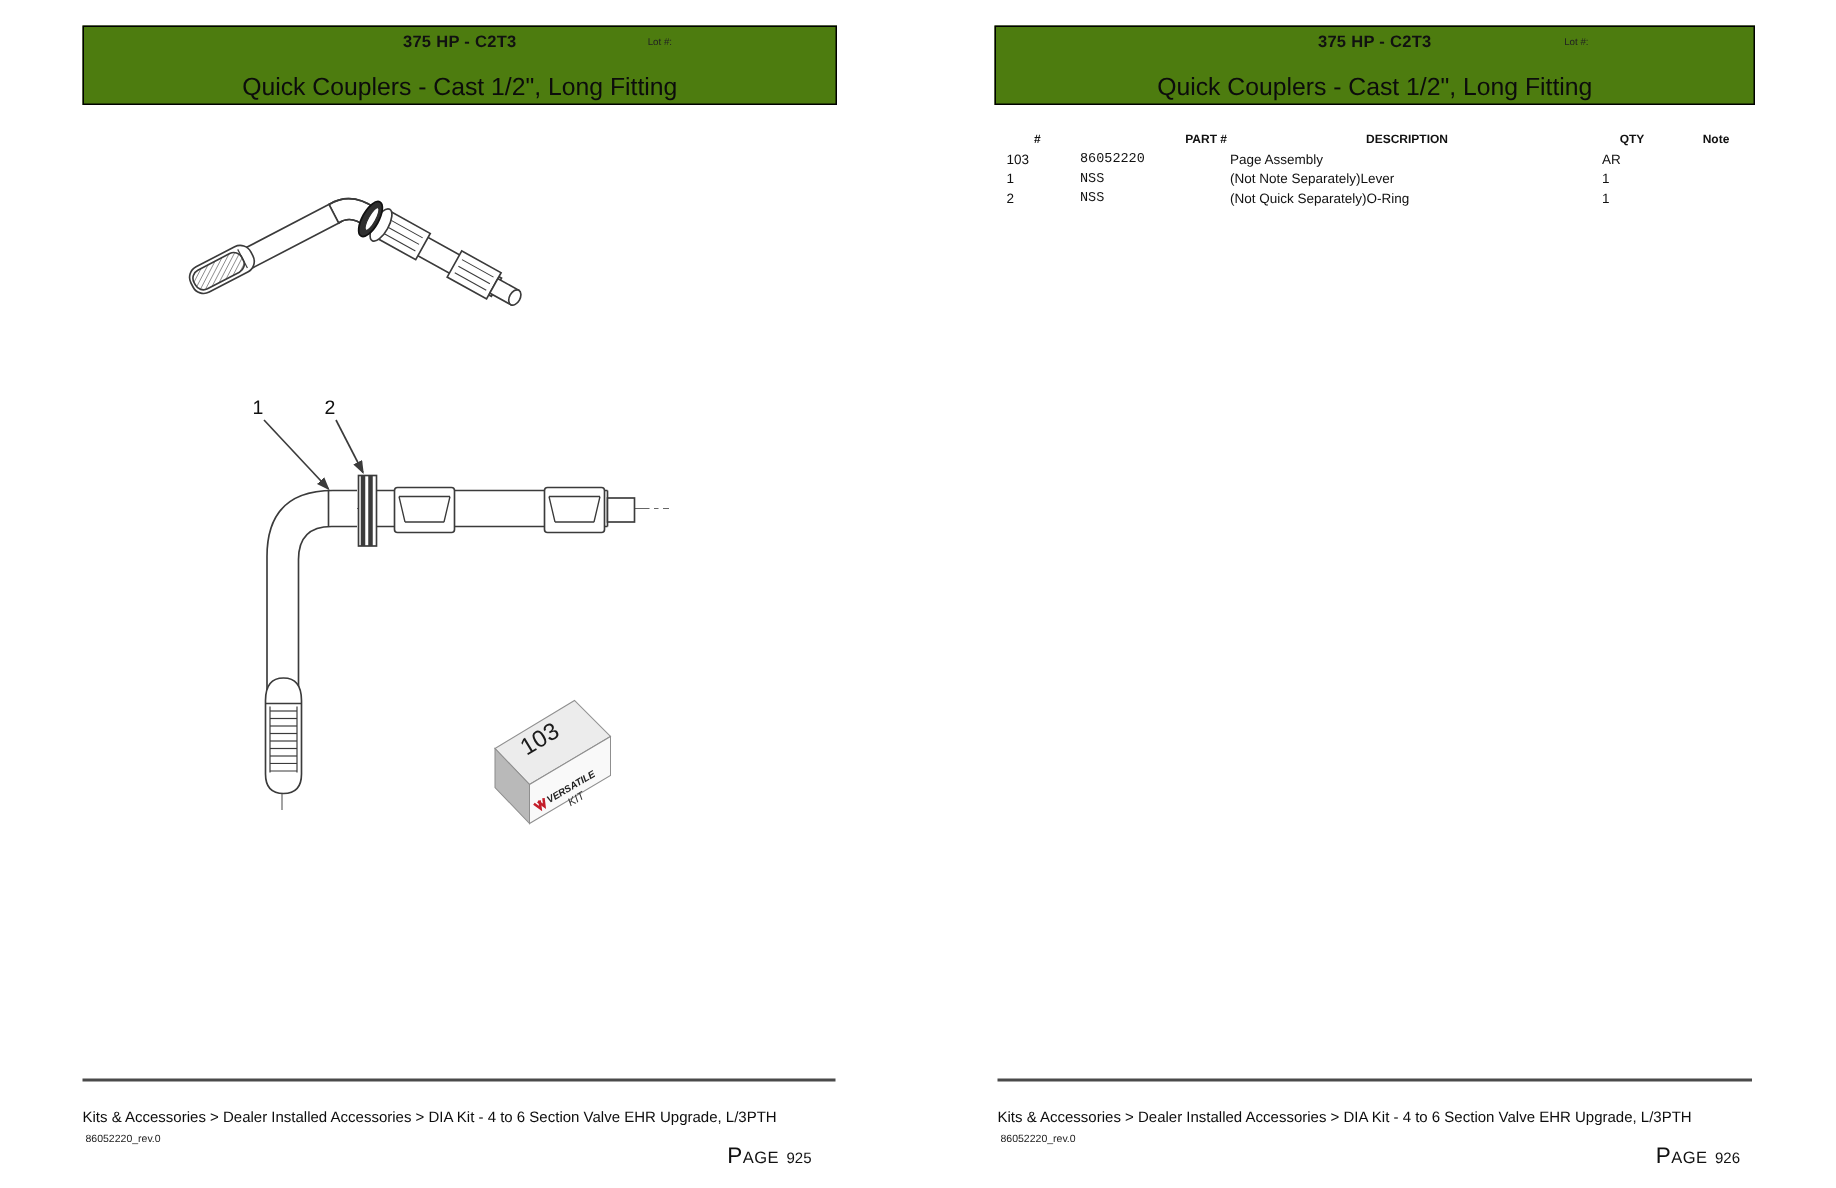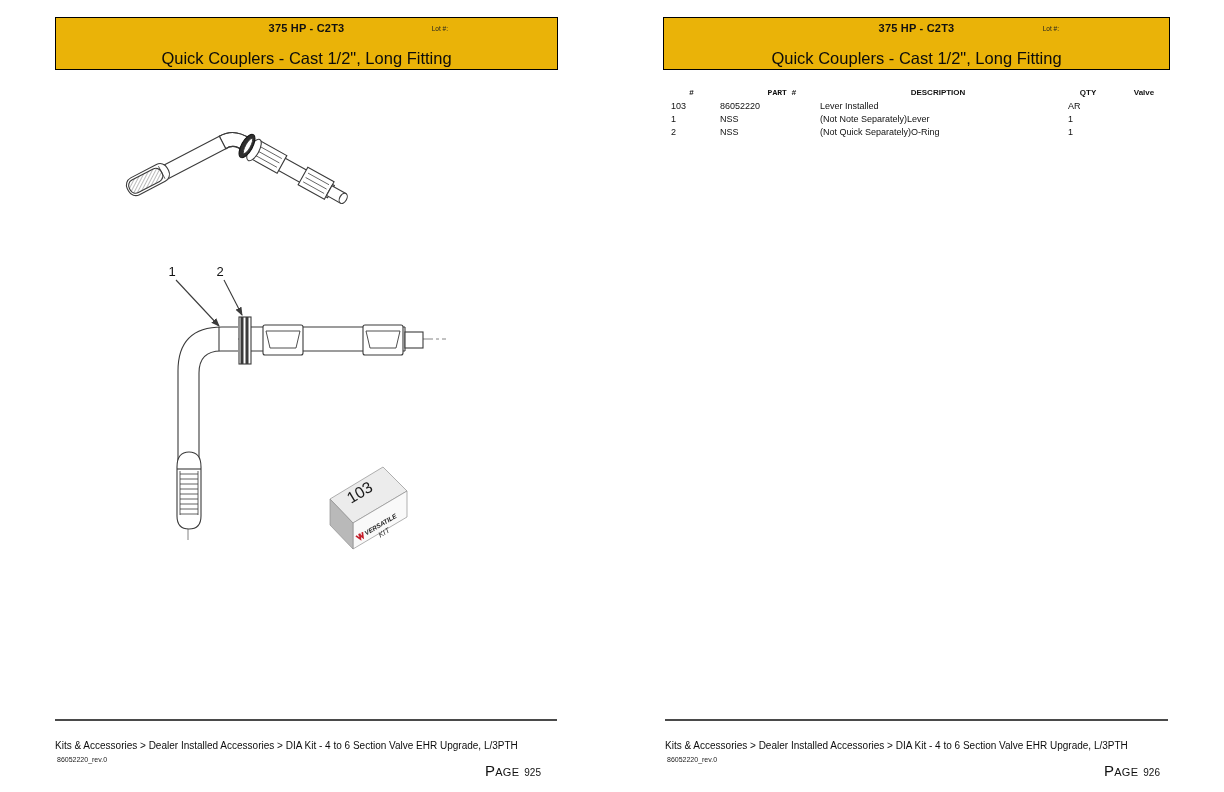--- a/index.html
+++ b/index.html
@@ -4,35 +4,35 @@
 <style>
   * { margin:0; padding:0; box-sizing:border-box; }
   html,body { background:#ffffff; }
   body { width:1224px; height:792px; font-family:"Liberation Sans", sans-serif; color:#111; position:relative; }
   .sheet { position:absolute; top:0; left:0; width:1224px; height:792px; background:#fff; overflow:hidden; }
   .page { position:absolute; top:0; height:792px; width:612px; }
   #page-left  { left:0; }
   #page-right { left:612px; }
 
   
-  .header-box { position:absolute; top:17px; height:53px; border:1px solid #000; background:#eab308; }
+  .header-box { position:absolute; top:17px; height:53px; border:1px solid #000; background:#4d7c0f; }
   #page-left  .header-box { left:55px; width:503px; }
   #page-right .header-box { left:51px; width:507px; }
   .model { position:absolute; top:4px; left:0; right:0; text-align:center; font-size:11px; font-weight:bold; letter-spacing:.2px; }
   .lot   { position:absolute; top:7px; left:75%; font-size:6.5px; color:#222; }
   .title { position:absolute; bottom:1px; left:0; right:0; text-align:center; font-size:16.5px; color:#0c0c0c; white-space:nowrap; }
 
   
   .parts-table { position:absolute; left:53px; top:86px; width:505px; font-size:9px; }
   .t-row { display:grid; grid-template-columns:53px 100px 240px 60px 52px; height:13px; align-items:center; }
   .t-head { font-weight:bold; font-size:8px; }
   .t-head > div { text-align:center; }
-  .t-head .c2 { text-align:center; padding-left:28px;font-family:Liberation Mono, monospace; }
+  .t-head .c2 { text-align:right; padding-left:28px; }
   .t-row .v1 { padding-left:6px; }
-  .t-row .v2 { padding-left:2px; }
+  .t-row .v2 { padding-left:2px;font-family:Liberation Mono, monospace; }
   .t-row .v3 { padding-left:2px; }
   .t-row .v4 { padding-left:10px; }
   .t-row .v5 { padding-left:4px; }
 
   
   .footer-line { position:absolute; top:719px; border-top:2px solid #4a4a4a; }
   #page-left  .footer-line { left:55px; width:502px; }
   #page-right .footer-line { left:53px; width:503px; }
   .breadcrumb { position:absolute; top:740px; font-size:10px; white-space:nowrap; overflow:hidden; color:#0d0d0d; }
   #page-left  .breadcrumb { left:55px; width:558px; }
@@ -217,26 +217,26 @@
       <div class="lot">Lot #:</div>
       <div class="title">Quick Couplers - Cast 1/2", Long Fitting</div>
     </div>
 
     <div class="parts-table">
       <div class="t-row t-head">
         <div class="c1">#</div>
         <div class="c2">PART #</div>
         <div class="c3">DESCRIPTION</div>
         <div class="c4">QTY</div>
-        <div class="c5">Valve</div>
+        <div class="c5">Note</div>
       </div>
       <div class="t-row">
         <div class="v1">103</div>
         <div class="v2">86052220</div>
-        <div class="v3">Lever Installed</div>
+        <div class="v3">Page Assembly</div>
         <div class="v4">AR</div>
         <div class="v5"></div>
       </div>
       <div class="t-row">
         <div class="v1">1</div>
         <div class="v2">NSS</div>
         <div class="v3">(Not Note Separately)Lever</div>
         <div class="v4">1</div>
         <div class="v5"></div>
       </div>

